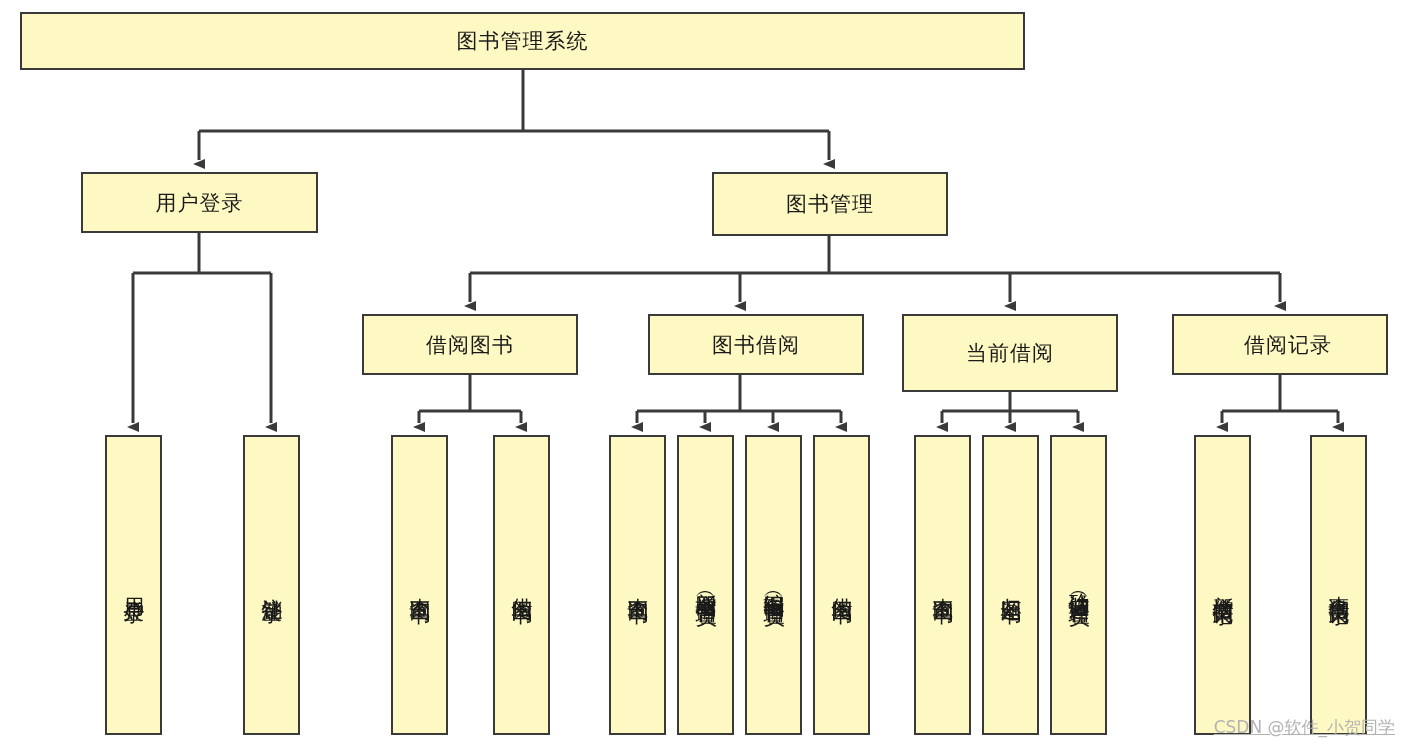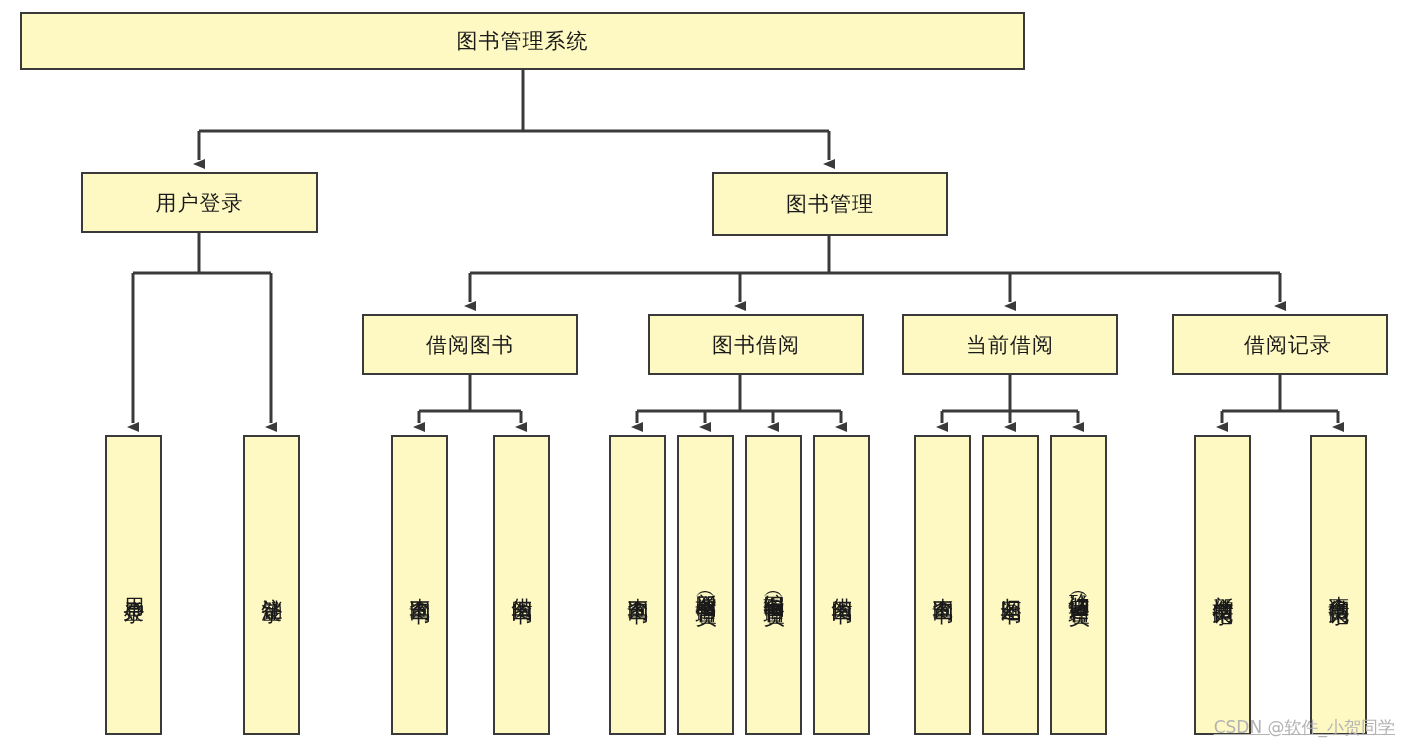--- a/index.html
+++ b/index.html
@@ -135,21 +135,21 @@
   </div>
 
   <div class="node h-node" style="left:362px; top:314px; width:216px; height:61px;">
     <span class="node-label">借阅图书</span>
   </div>
 
   <div class="node h-node" style="left:648px; top:314px; width:216px; height:61px;">
     <span class="node-label">图书借阅</span>
   </div>
 
-  <div class="node h-node" style="left:902px; top:314px; width:216px; height:61px;">
+  <div class="node h-node" style="left:902px; top:314px; width:216px; height:78px;">
     <span class="node-label">当前借阅</span>
   </div>
 
   <div class="node h-node" style="left:1172px; top:314px; width:216px; height:61px;padding-left:16px;">
     <span class="node-label">借阅记录</span>
   </div>
 
   <div class="node v-node" style="left:105px; top:435px; width:57px; height:300px;">
     <span class="node-label">用户登录</span>
   </div>

